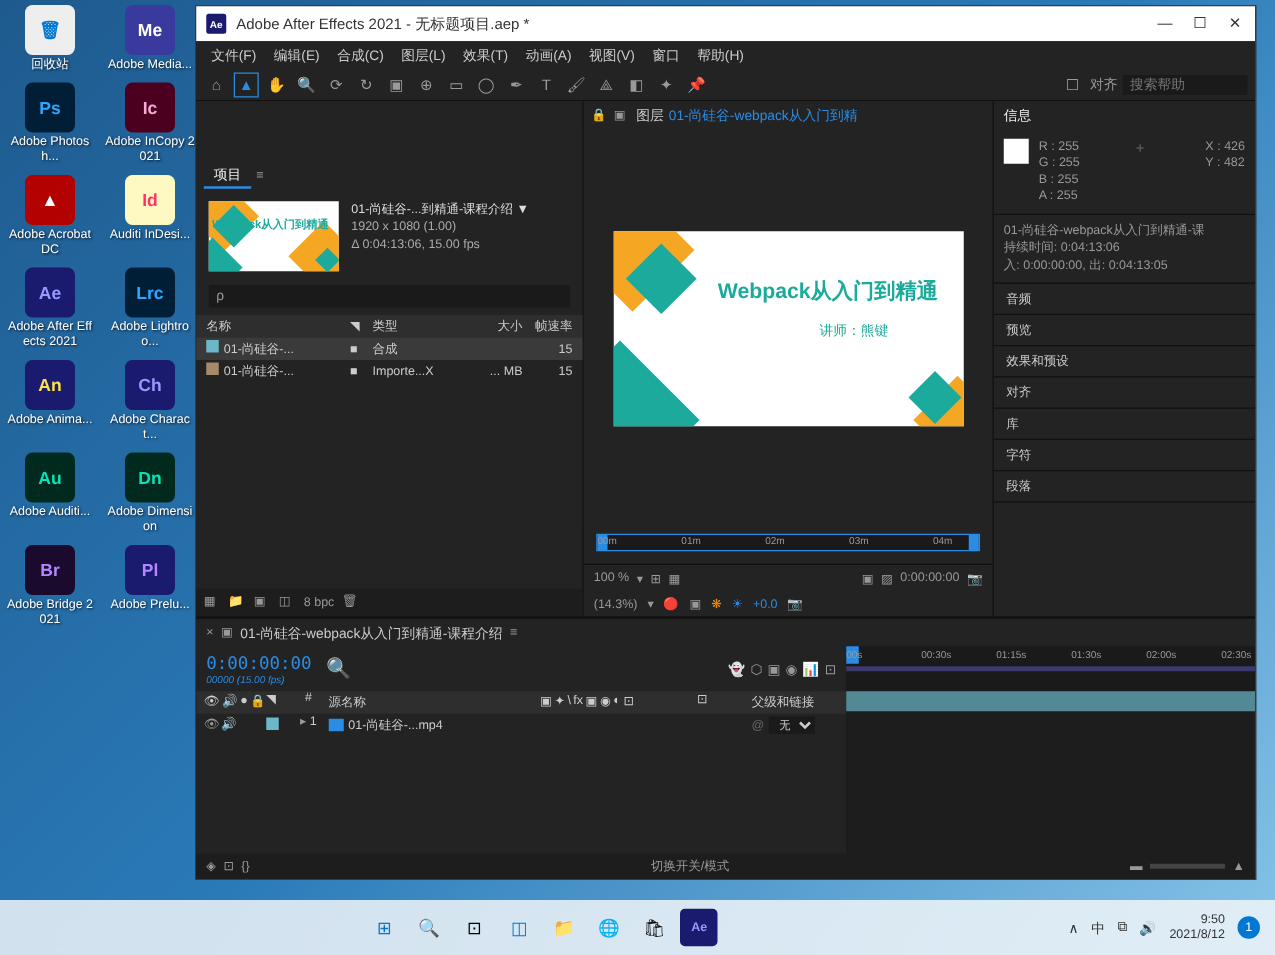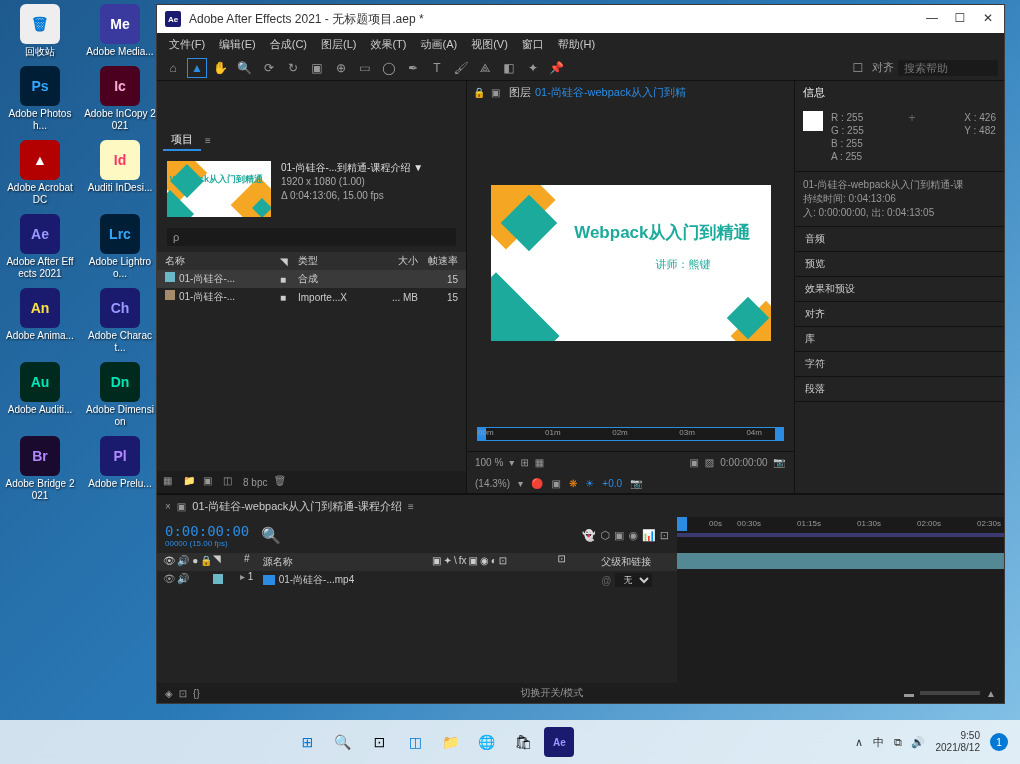--- a/index.html
+++ b/index.html
@@ -118,21 +118,21 @@
 
 
 .timeline-panel { height: 210px; background: #232323; border-top: 2px solid #111; display: flex; flex-direction: column; }
 .tl-tabs { height: 22px; display: flex; align-items: center; padding: 0 8px; gap: 6px; }
 .tl-tab-icon { color: #999; font-size: 10px; }
 .tl-tab-name { color: #ccc; font-size: 11px; }
 
 .tl-header { display: flex; height: 36px; }
 .tl-left { width: 520px; padding: 2px 8px; display: flex; gap: 12px; align-items: center; }
 .tl-timecode { color: #2b8ce4; font-size: 14px; font-family: monospace; }
-.tl-tc-sub { color: #2b8ce4; font-size: 8px; }
+.tl-tc-sub { color: #2b8ce4; font-size: 8px; font-style: italic; }
 .tl-search { width: 18px; color: #999; }
 .tl-icons-right { margin-left: auto; display: flex; gap: 4px; color: #999; font-size: 11px; }
 .tl-right { flex: 1; position: relative; background: #1a1a1a; }
 .tl-ruler { height: 16px; position: relative; }
 .tl-ruler-tick { position: absolute; top: 2px; font-size: 8px; color: #999; }
 .tl-playhead { position: absolute; left: 0; top: 0; width: 10px; height: 14px; background: #2b8ce4; }
 .tl-workarea { position: absolute; top: 16px; left: 0; right: 0; height: 4px; background: #3a3a6e; }
 
 .tl-col-header { height: 18px; display: flex; background: #2e2e2e; font-size: 10px; color: #ccc; }
 .tlc-vis { width: 56px; padding: 2px 6px; display: flex; gap: 2px; }
@@ -471,21 +471,21 @@
           <span>⬡</span>
           <span>▣</span>
           <span>◉</span>
           <span>📊</span>
           <span>⊡</span>
         </div>
       </div>
       <div class="tl-right">
         <div class="tl-ruler" id="tl-ruler">
           <div class="tl-playhead"></div>
-        <div class="tl-ruler-tick" style="left: 0px; padding-left: 32px;">00s</div>
+        <div class="tl-ruler-tick" style="left: 0px;">00s</div>
             <div class="tl-ruler-tick" style="left: 60px;">00:30s</div>
             <div class="tl-ruler-tick" style="left: 120px;">01:15s</div>
             <div class="tl-ruler-tick" style="left: 180px;">01:30s</div>
             <div class="tl-ruler-tick" style="left: 240px;">02:00s</div>
             <div class="tl-ruler-tick" style="left: 300px;">02:30s</div>
           </div>
         <div class="tl-workarea"></div>
       </div>
     </div>
     <div class="tl-track-area">

